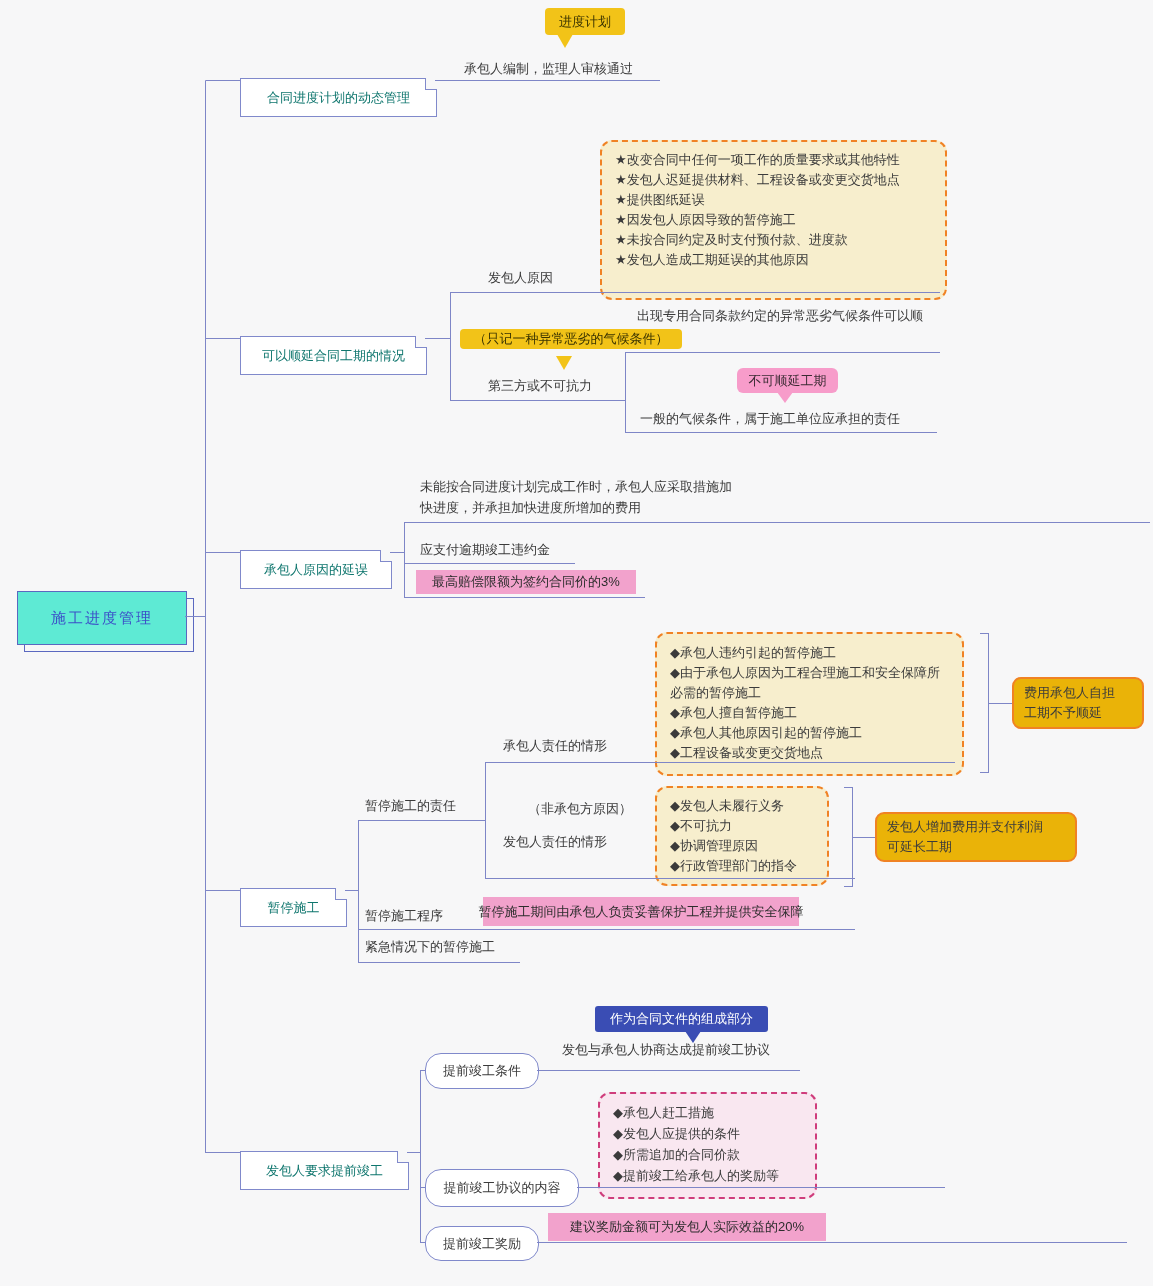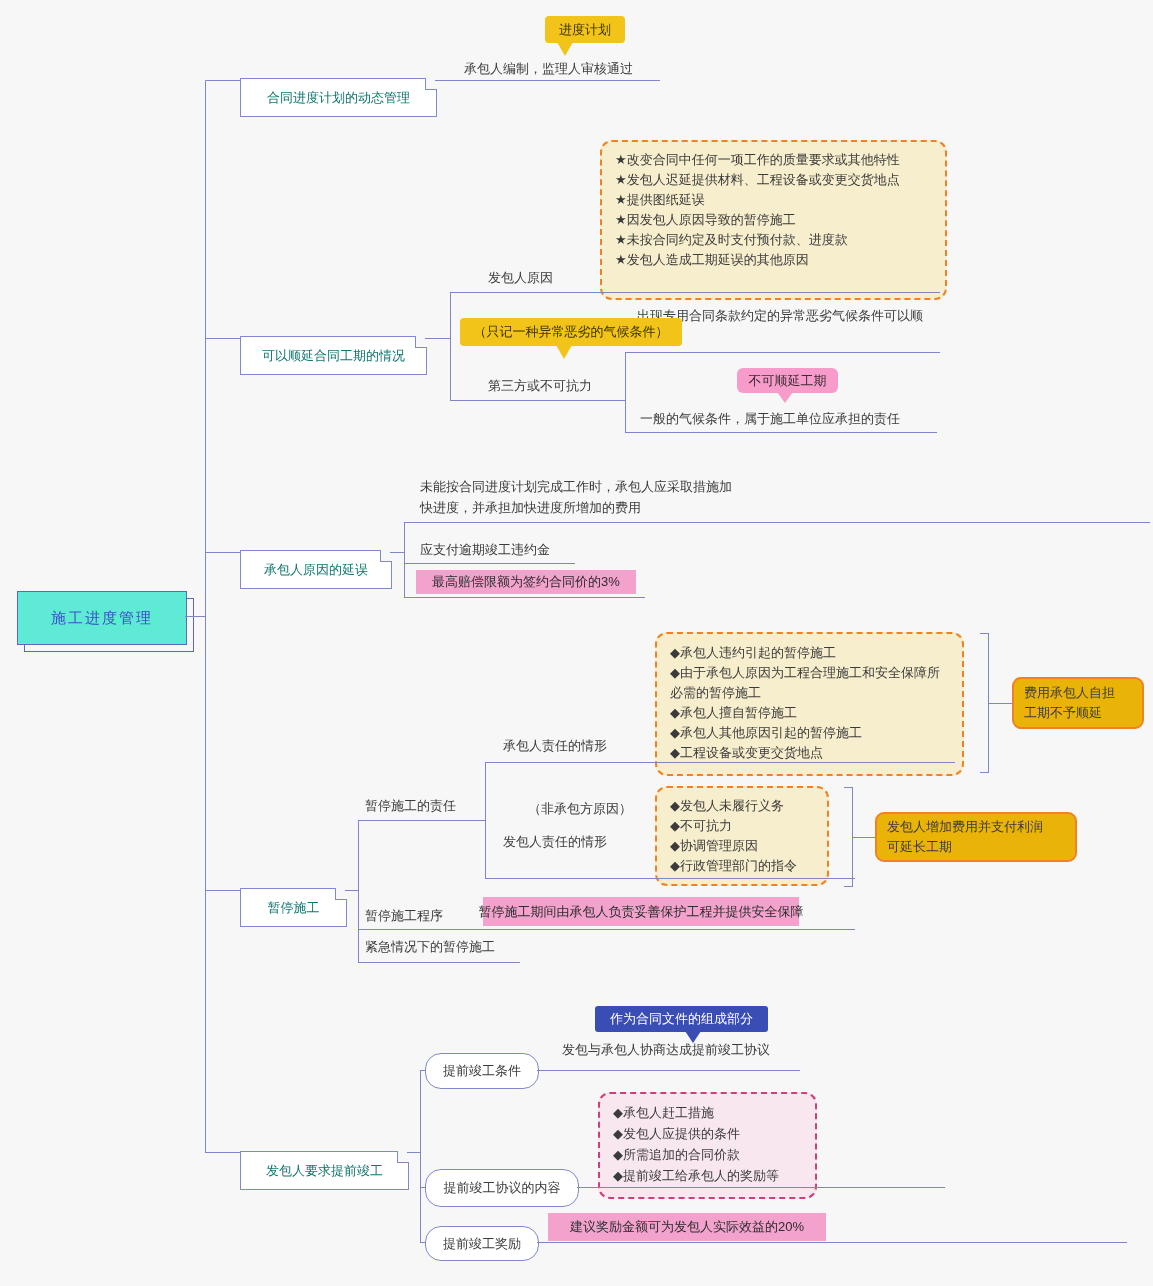--- a/index.html
+++ b/index.html
@@ -174,25 +174,25 @@
     <line x1="407" y1="1152.5" x2="420" y2="1152.5"></line>
     <line x1="420.5" y1="1070" x2="420.5" y2="1242.5"></line>
     <line x1="420" y1="1070.5" x2="425" y2="1070.5"></line>
     <line x1="537" y1="1070.5" x2="800" y2="1070.5"></line>
     <line x1="420" y1="1187.5" x2="425" y2="1187.5"></line>
     <line x1="577" y1="1187.5" x2="945" y2="1187.5"></line>
     <line x1="420" y1="1242.5" x2="425" y2="1242.5"></line>
     <line x1="537" y1="1242.5" x2="1127" y2="1242.5"></line>
   </svg>
 
-  <div class="callout co-yellow" style="left:545px;top:16px;width:80px;height:27px;">进度计划
+  <div class="callout co-yellow" style="left:545px;top:8px;width:80px;height:27px;">进度计划
     <span class="tail tail-yellow" style="left:12px;top:26px;"></span>
   </div>
 
-  <div class="callout co-yellow" style="left:460px;top:318px;width:222px;height:28px;">（只记一种异常恶劣的气候条件）
+  <div class="callout co-yellow" style="left:460px;top:329px;width:222px;height:20px;">（只记一种异常恶劣的气候条件）
     <span class="tail tail-yellow" style="left:96px;top:27px;"></span>
   </div>
 
   <div class="callout co-pink" style="left:737px;top:368px;width:101px;height:25px;">不可顺延工期
     <span class="tail tail-pink" style="left:40px;top:24px;"></span>
   </div>
 
   <div class="callout co-blue" style="left:595px;top:1006px;width:173px;height:26px;">作为合同文件的组成部分
     <span class="tail tail-blue" style="left:90px;top:25px;"></span>
   </div>

